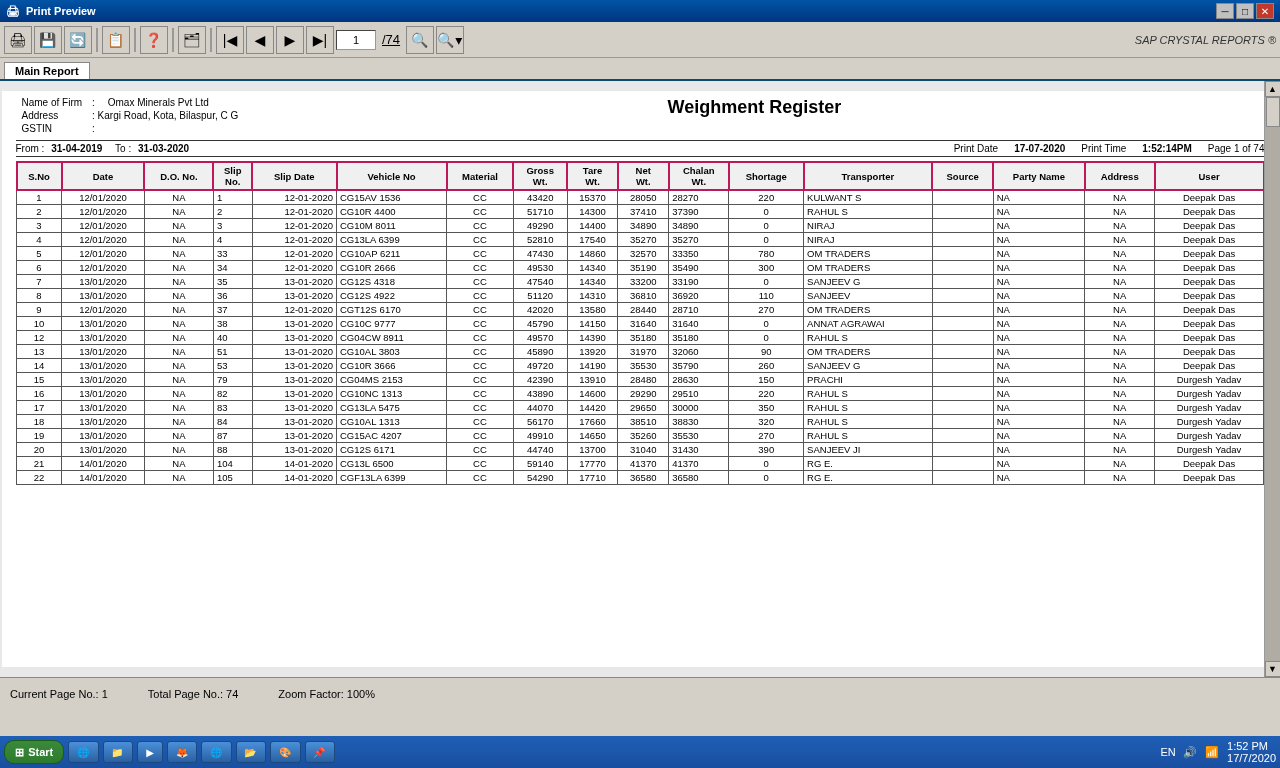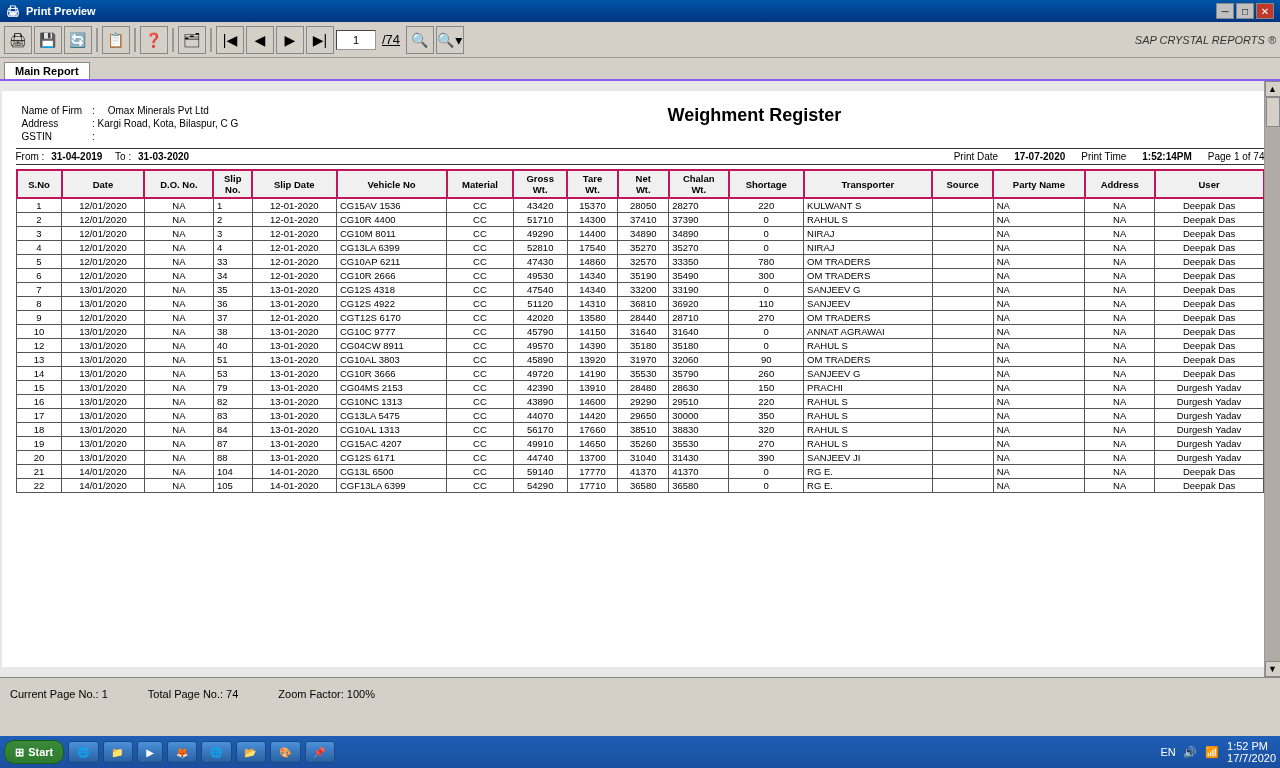--- a/index.html
+++ b/index.html
@@ -38,21 +38,21 @@
     .toolbar-separator { width: 2px; height: 24px; background: #999; margin: 0 2px; }
     .nav-input {
       width: 40px; height: 20px; border: 1px inset #999; text-align: center; font-size: 11px; background: white;
     }
     .page-count { font-size: 13px; margin: 0 4px; text-decoration: underline; }
     .sap-label { font-size: 11px; color: #333; margin-left: auto; font-style: italic; }
 
     
     .tab-bar {
       background: #d4d0c8;
-      border-bottom: 2px solid #8b5cf6;
+      border-bottom: 2px solid #0c4a6e;
       padding: 4px 4px 0;
     }
     .tab {
       display: inline-block;
       background: #d4d0c8;
       border: 1px solid #888;
       border-bottom: none;
       padding: 2px 10px;
       font-size: 11px;
       cursor: pointer;
@@ -71,21 +71,21 @@
       position: relative;
     }
 
     
     .content-area::-webkit-scrollbar { width: 16px; }
 
     
     .report-paper {
       background: white;
       width: 1277px;
-      padding: 12px 14px;
+      padding: 4px 14px;
       font-size: 10px;
       font-family: Arial, sans-serif;
       position: relative;
     }
 
     .firm-info { margin-bottom: 4px; }
     .firm-info td { padding: 0 4px; font-size: 10px; }
 
     .report-title { text-align: center; font-size: 18px; font-weight: bold; margin: 2px 0; }
 
@@ -103,21 +103,21 @@
       font-weight: bold;
       font-size: 9.5px;
     }
     .data-table td {
       border: 1px solid #555;
       padding: 1px 3px;
       text-align: center;
       white-space: nowrap;
     }
     .data-table td:nth-child(4) { text-align: left; }
-    .data-table td:nth-child(5) { text-align: center; }
+    .data-table td:nth-child(5) { text-align: right; }
     .data-table td:nth-child(6) { text-align: left; }
     .data-table td:nth-child(11) { text-align: left; }
     .data-table td:nth-child(13) { text-align: left; }
     .data-table td:nth-child(14) { text-align: left; }
     .data-table td:nth-child(15) { text-align: left; }
 
     
     .status-bar {
       background: #d4d0c8;
       border-top: 1px solid #888;

